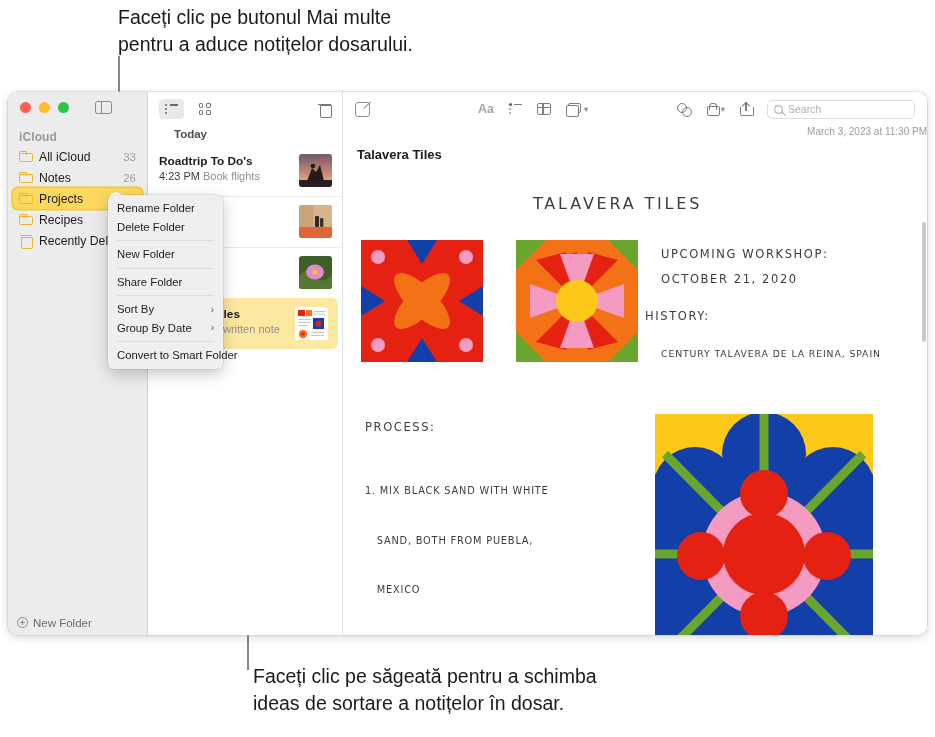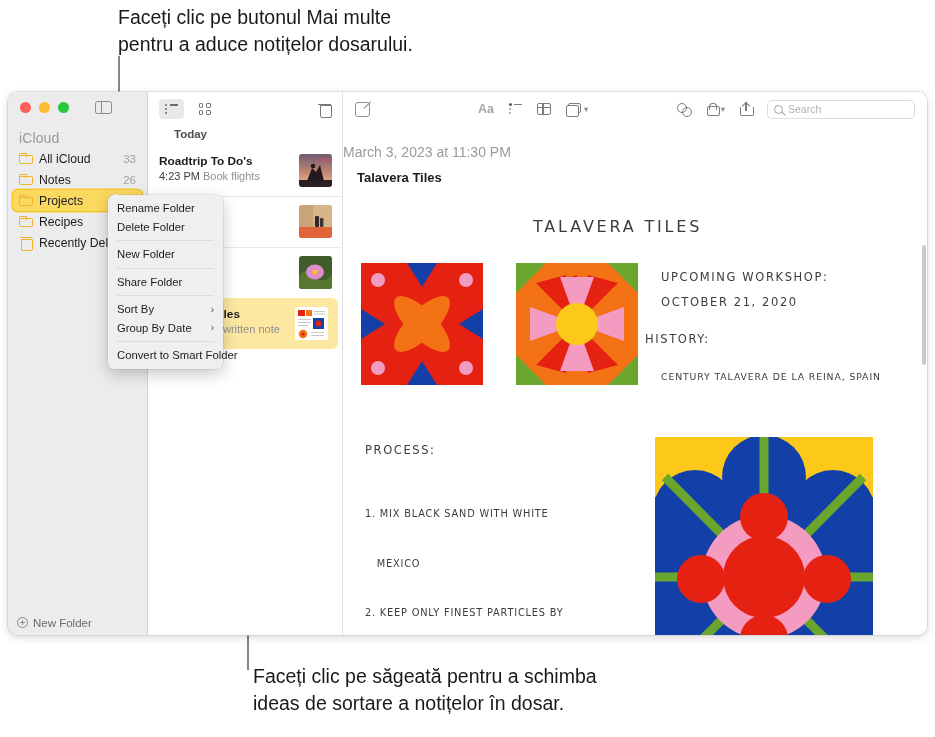--- a/index.html
+++ b/index.html
@@ -55,21 +55,21 @@
   .sidebar-toggle {
     margin-left: 18px; width: 17px; height: 13px;
     border: 1.3px solid #8a8a8a; border-radius: 2.5px;
     position: relative;
   }
   .sidebar-toggle::after {
     content: ""; position: absolute; left: 4.7px; top: -1.3px; bottom: -1.3px;
     width: 1.3px; background: #8a8a8a;
   }
   .section-label {
-    font-size: 14px; color: #9a9a9a; padding: 7px 0 2px 11px; letter-spacing: .1px;
+    font-size: 12px; color: #9a9a9a; padding: 7px 0 2px 11px; letter-spacing: .1px; font-weight: bold;
   }
   .folder-row {
     display: flex; align-items: center;
     height: 21px; margin: 0 5px; padding: 0 6px;
     border-radius: 5px; font-size: 12.2px; color: #1c1c1e;
     position: relative;
   }
   .folder-row.selected {
     background: #fbd95f;
     box-shadow: 0 0 0 1.6px #f5c731;
@@ -237,21 +237,21 @@
   .share-glyph::after { content:""; position:absolute; left:5.2px; top:0; width:1.4px; height:9px; background:#7d7d7d; }
   .share-arrow { position:absolute; left:2.6px; top:0.5px; width:6px; height:6px; border-left:1.4px solid #7d7d7d; border-top:1.4px solid #7d7d7d; transform: rotate(45deg); }
   .search-box {
     width: 148px; height: 19px; border: 0.8px solid #dcdcdc; border-radius: 5px;
     display: flex; align-items: center; gap: 5px; padding: 0 6px; background: #fff;
   }
   .search-glyph { width: 9px; height: 9px; border: 1.2px solid #a0a0a0; border-radius: 50%; position: relative; flex: 0 0 9px; }
   .search-glyph::after { content:""; position:absolute; right:-3px; bottom:-2px; width:4.5px; height:1.2px; background:#a0a0a0; transform: rotate(45deg); }
   .search-ph { font-size: 10.5px; color: #b0b0b0; }
 
-  .note-date-line { text-align: left; font-size: 14px; color: #9a9a9a; margin-top: 18px; }
+  .note-date-line { text-align: right; font-size: 10px; color: #9a9a9a; margin-top: 0; }
   .note-doc-title { font-size: 13px; font-weight: 700; color: #1c1c1e; padding: 10px 0 0 14px; }
 
   .note-canvas { position: relative; width: 100%; height: 470px; }
   .hw { position: absolute; font-family: "DejaVu Sans", sans-serif; color: #3c3c3c; letter-spacing: 1.1px; }
   .hw-title { font-size: 16px; letter-spacing: 2.8px; }
   .hw-h { font-size: 11.5px; letter-spacing: 1.6px; }
   .hw-b { font-size: 9.3px; letter-spacing: .9px; line-height: 14px; }
   .hw-li { font-size: 9.8px; letter-spacing: .8px; line-height: 16.5px; }
 
   .tile { position: absolute; }
@@ -519,20 +519,21 @@
 
         <div class="hw hw-h" style="left:318px; top:85px;">UPCOMING WORKSHOP:</div>
         <div class="hw hw-h" style="left:318px; top:110px;">OCTOBER 21, 2020</div>
         <div class="hw hw-h" style="left:302px; top:147px;">HISTORY:</div>
         <div class="hw hw-b" style="left:318px; top:185px;">CENTURY TALAVERA DE LA REINA, SPAIN</div>
 
         <div class="hw hw-h" style="left:22px; top:258px;">PROCESS:</div>
 
         <div class="hw hw-li" style="left:22px; top:288px; white-space: pre;">
           <div>1. MIX BLACK SAND WITH WHITE</div>
+          <div>   SAND, BOTH FROM PUEBLA,</div>
           <div>   MEXICO</div>
           <div>2. KEEP ONLY FINEST PARTICLES BY</div>
           
           
           
           
           
           
           
           

